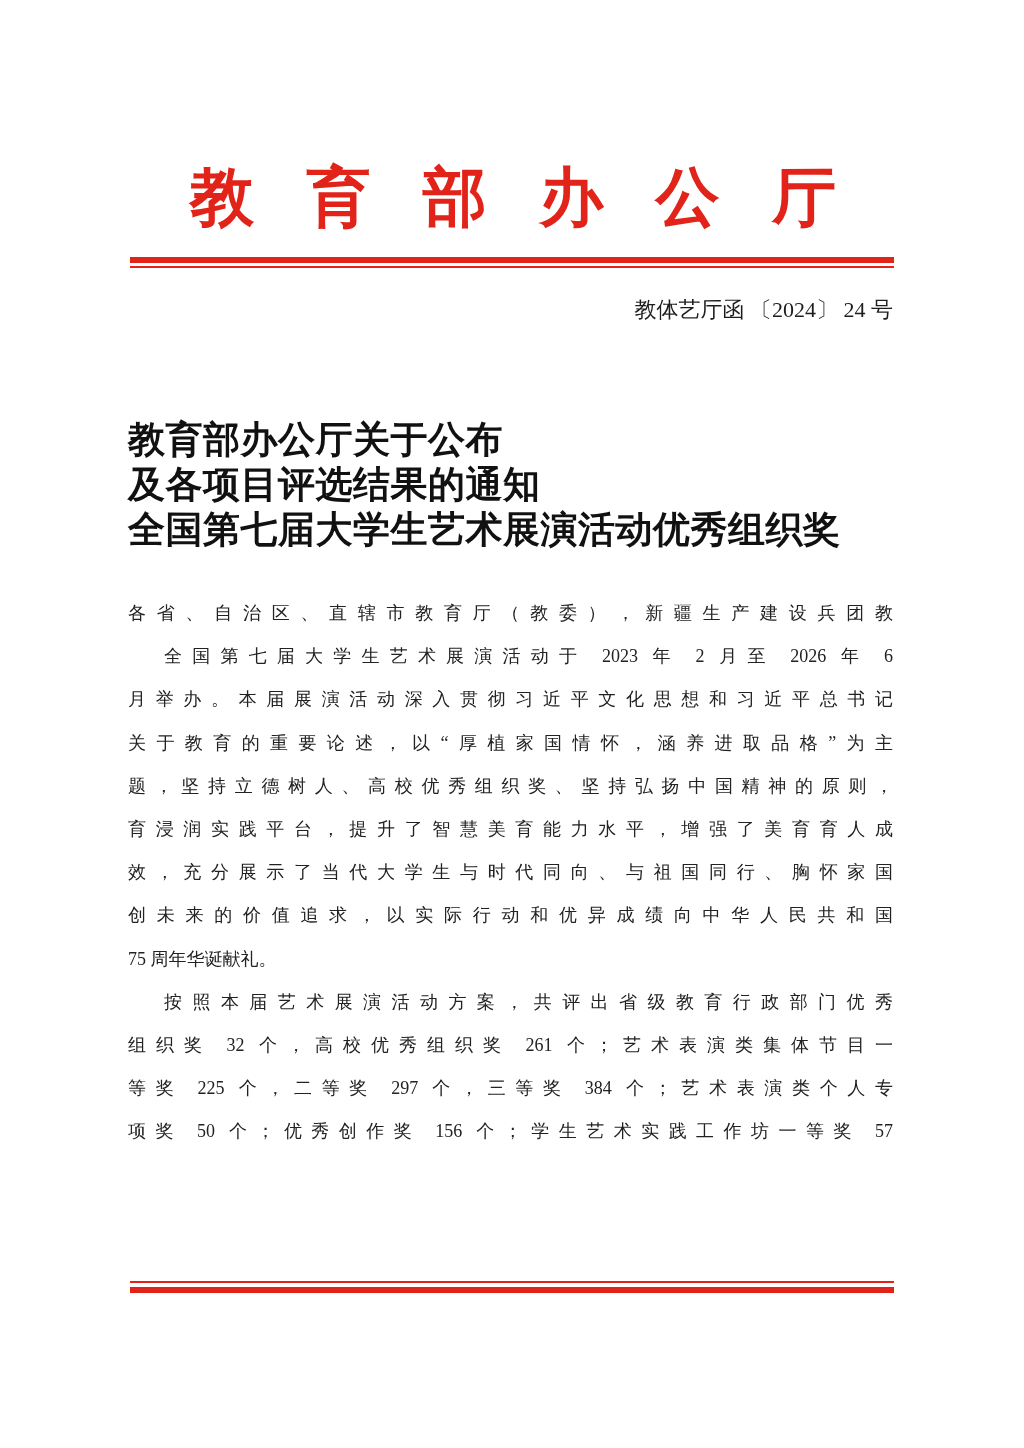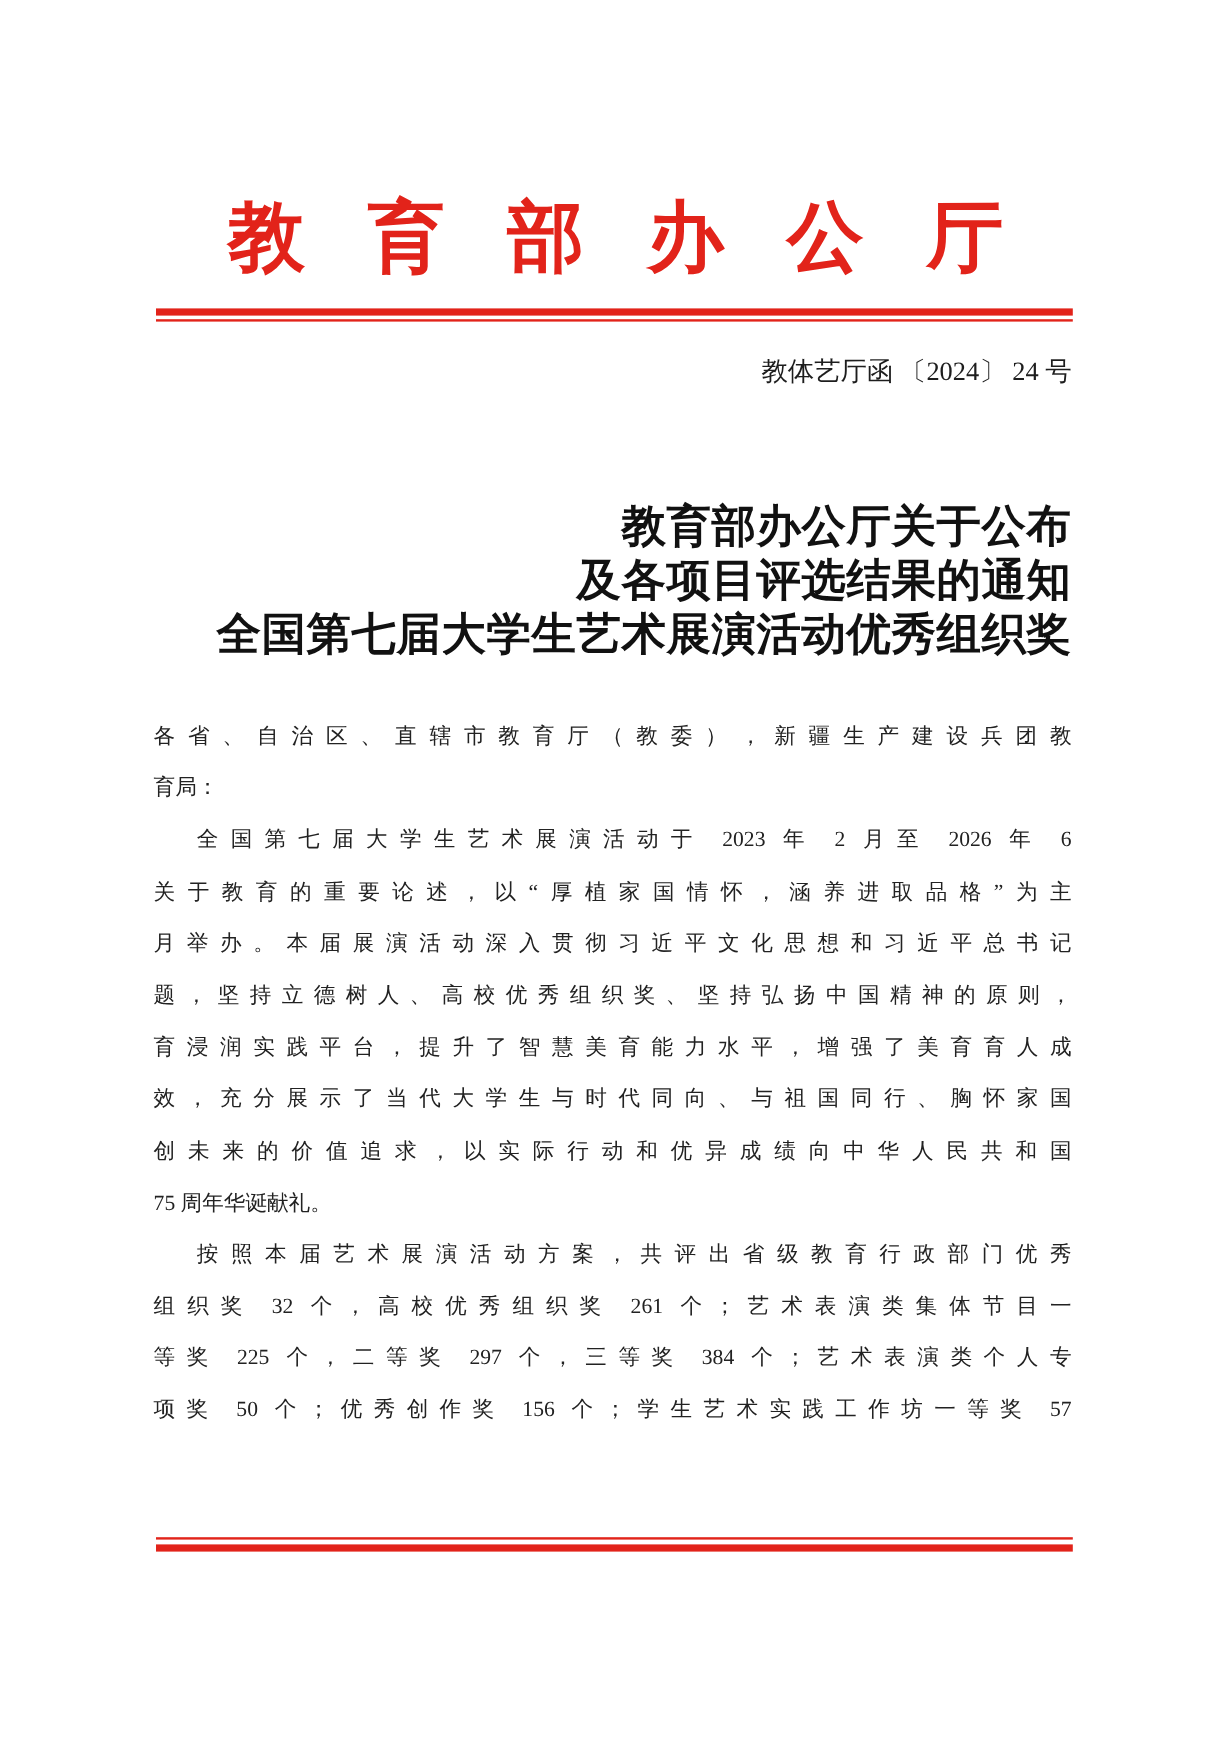--- a/index.html
+++ b/index.html
@@ -47,21 +47,21 @@
     line-height: 40px;
     color: #1d1d1d;
   }
 
   
   .title {
     position: absolute;
     top: 417px;
     left: 128px;
     width: 765px;
-    text-align: right;
+    text-align: left;
     font-weight: 700;
     font-size: 37px;
     line-height: 45px;
     color: #111111;
     letter-spacing: 0.5px;
   }
 
   
   .body-text {
     position: absolute;
@@ -93,24 +93,23 @@
   <div class="doc-number">教体艺厅函 〔2024〕 24 号</div>
 
   <div class="title">
     <div class="title-line">教育部办公厅关于公布</div>
     <div class="title-line">及各项目评选结果的通知</div>
     <div class="title-line">全国第七届大学生艺术展演活动优秀组织奖</div>
   </div>
 
   <div class="body-text">
     <div class="bline">各省、自治区、直辖市教育厅（教委），新疆生产建设兵团教</div>
-    <div class="bline para-end">育局：</div>
     <div class="bline indent">全国第七届大学生艺术展演活动于 2023 年 2 月至 2026 年 6</div>
+    <div class="bline">月举办。本届展演活动深入贯彻习近平文化思想和习近平总书记</div>
     <div class="bline">关于教育的重要论述，以“厚植家国情怀，涵养进取品格”为主</div>
-    <div class="bline">月举办。本届展演活动深入贯彻习近平文化思想和习近平总书记</div>
     <div class="bline">题，坚持立德树人、高校优秀组织奖、坚持弘扬中国精神的原则，</div>
     <div class="bline">育浸润实践平台，提升了智慧美育能力水平，增强了美育育人成</div>
     <div class="bline">效，充分展示了当代大学生与时代同向、与祖国同行、胸怀家国</div>
     <div class="bline">创未来的价值追求，以实际行动和优异成绩向中华人民共和国</div>
     <div class="bline para-end">75 周年华诞献礼。</div>
     <div class="bline indent">按照本届艺术展演活动方案，共评出省级教育行政部门优秀</div>
     <div class="bline">组织奖 32 个，高校优秀组织奖 261 个；艺术表演类集体节目一</div>
     <div class="bline">等奖 225 个，二等奖 297 个，三等奖 384 个；艺术表演类个人专</div>
     <div class="bline">项奖 50 个；优秀创作奖 156 个；学生艺术实践工作坊一等奖 57</div>
   </div>

